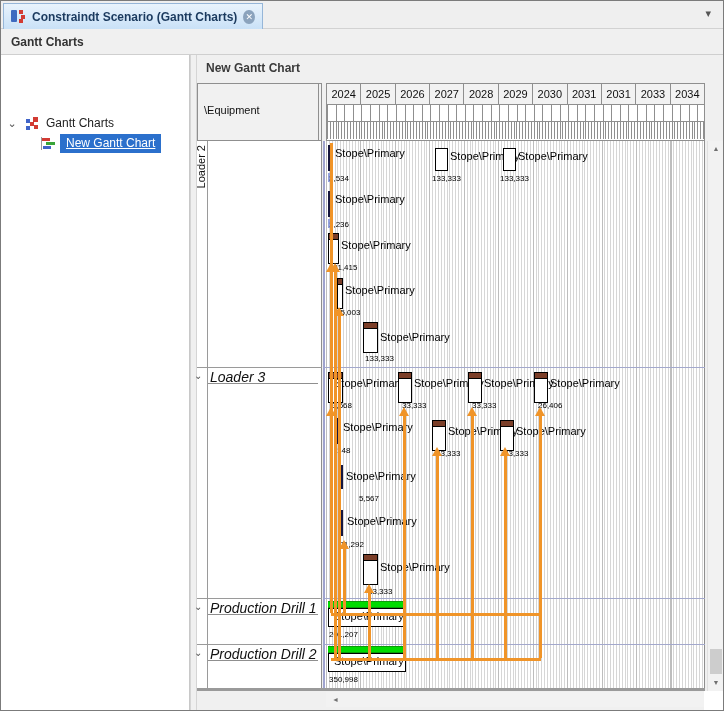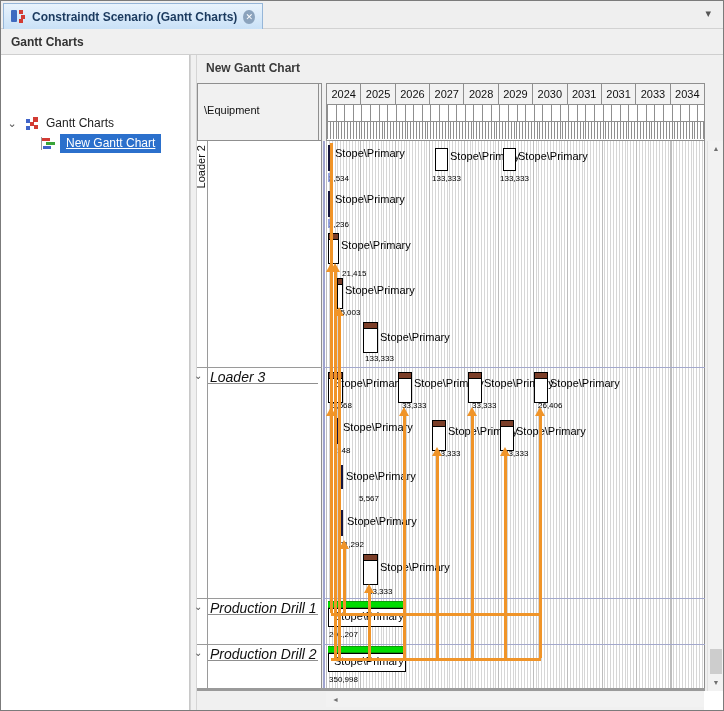--- a/index.html
+++ b/index.html
@@ -205,21 +205,21 @@
       <div class="task-label" style="left: 517px; top: 149px;">Stope\Primary</div>
       <div class="task-value" style="left: 499px; top: 173px;">133,333</div>
       <div class="bar-dark" style="left: 327px; top: 190px; width: 4px; height: 26px;"></div>
       <div class="bar-baseline" style="left: 327px; top: 218px; width: 3px; height: 9px;"></div>
       <div class="task-label" style="left: 334px; top: 192px;">Stope\Primary</div>
       <div class="task-value" style="left: 328px; top: 219px;">1,236</div>
       <div class="bar-outline" style="left: 327px; top: 232px; width: 11px; height: 31px;">
         <div class="bar-cap" style="width: 11px; height: 7px;"></div>
       </div>
       <div class="task-label" style="left: 340px; top: 238px;">Stope\Primary</div>
-      <div class="task-value" style="left: 332px; top: 268px; margin-left: 9px;">21,415</div>
+      <div class="task-value" style="left: 332px; top: 262px;">21,415</div>
       <div class="bar-outline" style="left: 336px; top: 277px; width: 6px; height: 31px;">
         <div class="bar-cap" style="width: 6px; height: 7px;"></div>
       </div>
       <div class="task-label" style="left: 344px; top: 283px;">Stope\Primary</div>
       <div class="task-value" style="left: 335px; top: 307px;">25,003</div>
       <div class="bar-outline" style="left: 362px; top: 321px; width: 15px; height: 31px;">
         <div class="bar-cap" style="width: 15px; height: 7px;"></div>
       </div>
       <div class="task-label" style="left: 379px; top: 330px;">Stope\Primary</div>
       <div class="task-value" style="left: 364px; top: 353px;">133,333</div>

